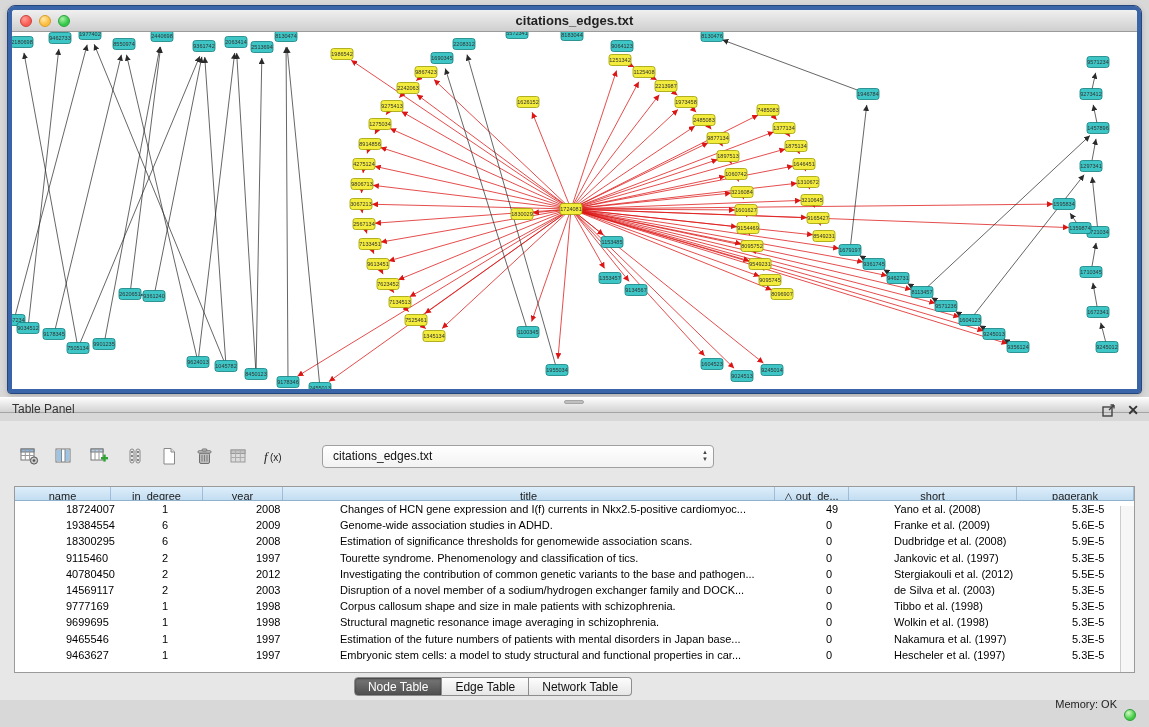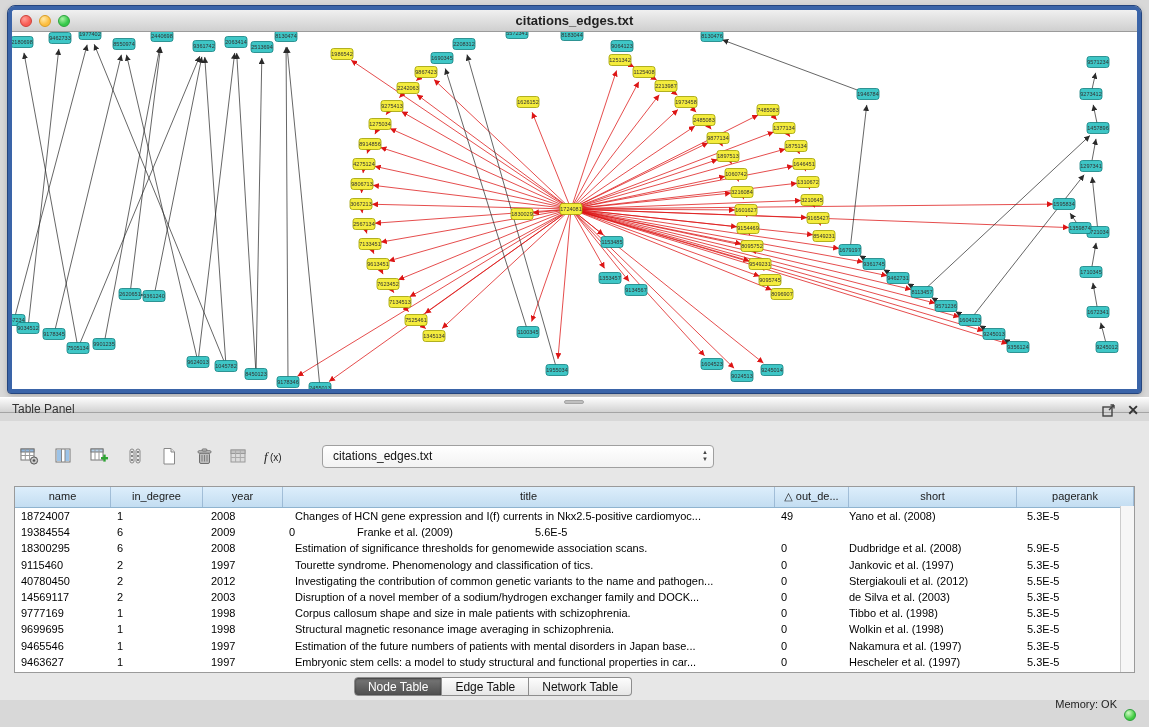--- a/index.html
+++ b/index.html
@@ -68,30 +68,30 @@
     padding-left:10px; line-height:21px; text-align:left;
   }
   .combo .arrows {
     position:absolute; right:5px; top:3px; font-size:6px; line-height:7px; color:#444; text-align:center;
   }
 
   .table-wrap {
     position:absolute; left:14px; top:65px; width:1121px; height:187px;
     background:#fff; border:1px solid #9a9a9a; overflow:hidden;
   }
-  .thead { display:flex; height:21px; background:linear-gradient(#ddeefb,#c3ddf1); border-bottom:1px solid #8fb3cf; }
+  .thead { display:flex; height:14px; background:linear-gradient(#ddeefb,#c3ddf1); border-bottom:1px solid #8fb3cf; }
   .th {
     font-size:11px; color:#1a1a1a; text-align:center; line-height:18px;
     border-right:1px solid rgba(120,155,190,.55); overflow:hidden; white-space:nowrap;
   }
   .trow { display:flex; height:16.2px; background:#fff; }
   .td { font-size:11px; color:#000; line-height:16px; overflow:hidden; white-space:nowrap; }
   .c0 { width:96px; }  .c1 { width:92px; } .c2 { width:80px; } .c3 { width:492px; }
   .c4 { width:74px; }  .c5 { width:168px; } .c6 { width:105px; flex:1; }
-  .td.c0 { padding-left:6px; } .td.c1 { padding-left:6px; } .td.c2 { padding-left:8px; }
+  .td.c0 { padding-left:6px;margin-left:45px; } .td.c1 { padding-left:6px; } .td.c2 { padding-left:8px; }
   .td.c3 { padding-left:12px; } .td.c4 { padding-left:6px; } .td.c5 { text-align:left; }
   .td.c6 { padding-left:10px; }
   .vscroll {
     position:absolute; right:0; top:19px; bottom:0; width:14px;
     background:#f6f6f6; border-left:1px solid #cccccc;
   }
 
   .tabs { position:absolute; left:0; top:256px; width:986px; display:flex; justify-content:center; }
   .tab {
     font-size:12px; color:#111; padding:0 13px; height:19px; line-height:18px;
@@ -769,20 +769,21 @@
           <div class="td c2">2008</div>
           <div class="td c3">Changes of HCN gene expression and I(f) currents in Nkx2.5-positive cardiomyoc...</div>
           <div class="td c4">49</div>
           <div class="td c5">Yano et al. (2008)</div>
           <div class="td c6">5.3E-5</div>
         </div>
         <div class="trow">
           <div class="td c0">19384554</div>
           <div class="td c1">6</div>
           <div class="td c2">2009</div>
+          <div class="td c3">Genome-wide association studies in ADHD.</div>
           <div class="td c4">0</div>
           <div class="td c5">Franke et al. (2009)</div>
           <div class="td c6">5.6E-5</div>
         </div>
         <div class="trow">
           <div class="td c0">18300295</div>
           <div class="td c1">6</div>
           <div class="td c2">2008</div>
           <div class="td c3">Estimation of significance thresholds for genomewide association scans.</div>
           <div class="td c4">0</div>
@@ -795,21 +796,21 @@
           <div class="td c2">1997</div>
           <div class="td c3">Tourette syndrome. Phenomenology and classification of tics.</div>
           <div class="td c4">0</div>
           <div class="td c5">Jankovic et al. (1997)</div>
           <div class="td c6">5.3E-5</div>
         </div>
         <div class="trow">
           <div class="td c0">40780450</div>
           <div class="td c1">2</div>
           <div class="td c2">2012</div>
-          <div class="td c3">Investigating the contribution of common genetic variants to the name and pathogen...</div>
+          <div class="td c3">Investigating the contribution of common genetic variants to the base and pathogen...</div>
           <div class="td c4">0</div>
           <div class="td c5">Stergiakouli et al. (2012)</div>
           <div class="td c6">5.5E-5</div>
         </div>
         <div class="trow">
           <div class="td c0">14569117</div>
           <div class="td c1">2</div>
           <div class="td c2">2003</div>
           <div class="td c3">Disruption of a novel member of a sodium/hydrogen exchanger family and DOCK...</div>
           <div class="td c4">0</div>

